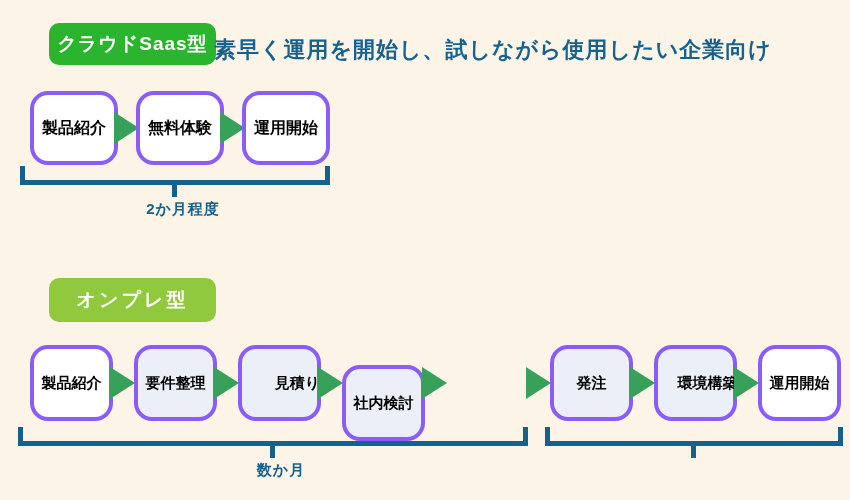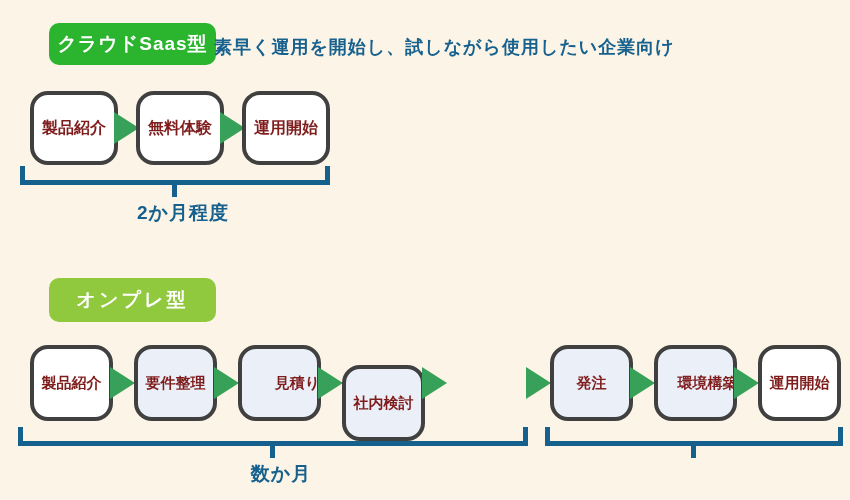--- a/index.html
+++ b/index.html
@@ -20,31 +20,31 @@
     color:#ffffff;font-weight:bold;font-size:19px;
     display:flex;align-items:center;justify-content:center;
     letter-spacing:1px;
     margin-left:16px;
   }
   .badge-saas{top:23px;height:42px;background:#2BB42E;}
   .badge-onpre{top:278px;height:44px;background:#90C93E;letter-spacing:3px;}
   
   .heading{
     position:absolute;left:214px;
-    color:#17618E;font-weight:bold;font-size:18px;
+    color:#17618E;font-weight:bold;font-size:22px;
     letter-spacing:1px;white-space:nowrap;
   }
   .heading-1{top:35px;}
   .heading-2{top:300px;}
   
   .step{
     position:absolute;box-sizing:border-box;
     background:#ffffff;
-    border:4px solid #404040;border-radius:18px;
-    color:#7f1d1d;font-weight:bold;
+    border:4px solid #8b5cf6;border-radius:18px;
+    color:#000000;font-weight:bold;
     display:flex;align-items:center;justify-content:center;
     white-space:nowrap;
   }
   .step.alt{background:#EAEFF8;}
   .r1{top:91px;width:88px;height:74px;font-size:16px;}
   .r2{top:345px;width:83px;height:76px;font-size:15px;}
   
   .arrow{
     position:absolute;width:0;height:0;
     border-top:16px solid transparent;
@@ -55,21 +55,21 @@
   .arrow.a2{top:367px;}
   
   .bracket{position:absolute;height:62px;}
   .bk-bar{position:absolute;left:0;right:0;top:14px;height:5px;background:#15608D;}
   .bk-end{position:absolute;top:0;width:5px;height:19px;background:#15608D;}
   .bk-end.left{left:0;}
   .bk-end.right{right:0;}
   .bk-mid{position:absolute;left:calc(50% - 3px);top:14px;width:5px;height:17px;background:#15608D;}
   .bk-label{
     position:absolute;top:34px;left:16px;right:0;
-    text-align:center;color:#15608D;font-weight:bold;font-size:19px;
+    text-align:center;color:#15608D;font-weight:bold;font-size:15px;
     letter-spacing:1px;white-space:nowrap;
   }
   .bracket-a{left:20px;top:166px;width:310px;}
   .bracket-b{left:18px;top:427px;width:510px;}
   .bracket-c{left:545px;top:427px;width:298px;}
 </style>
 </head>
 <body>
 
 <div class="stage">

